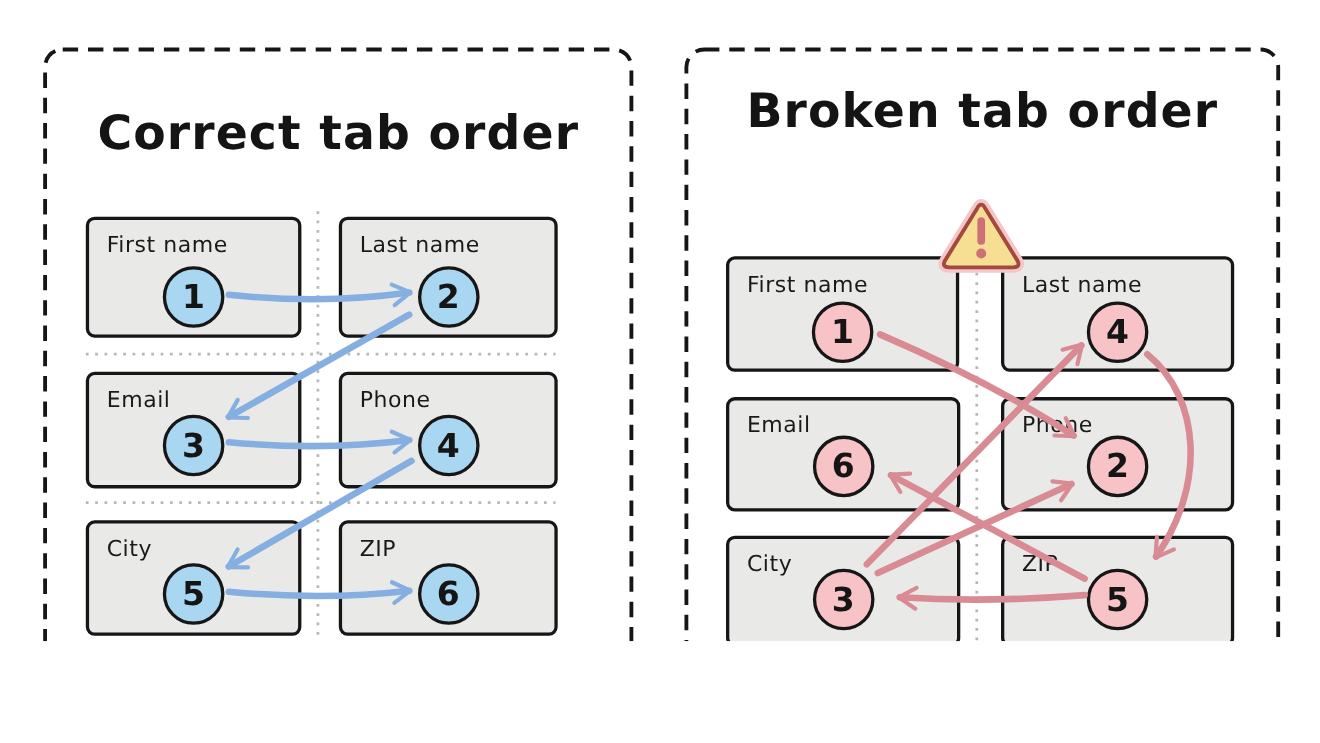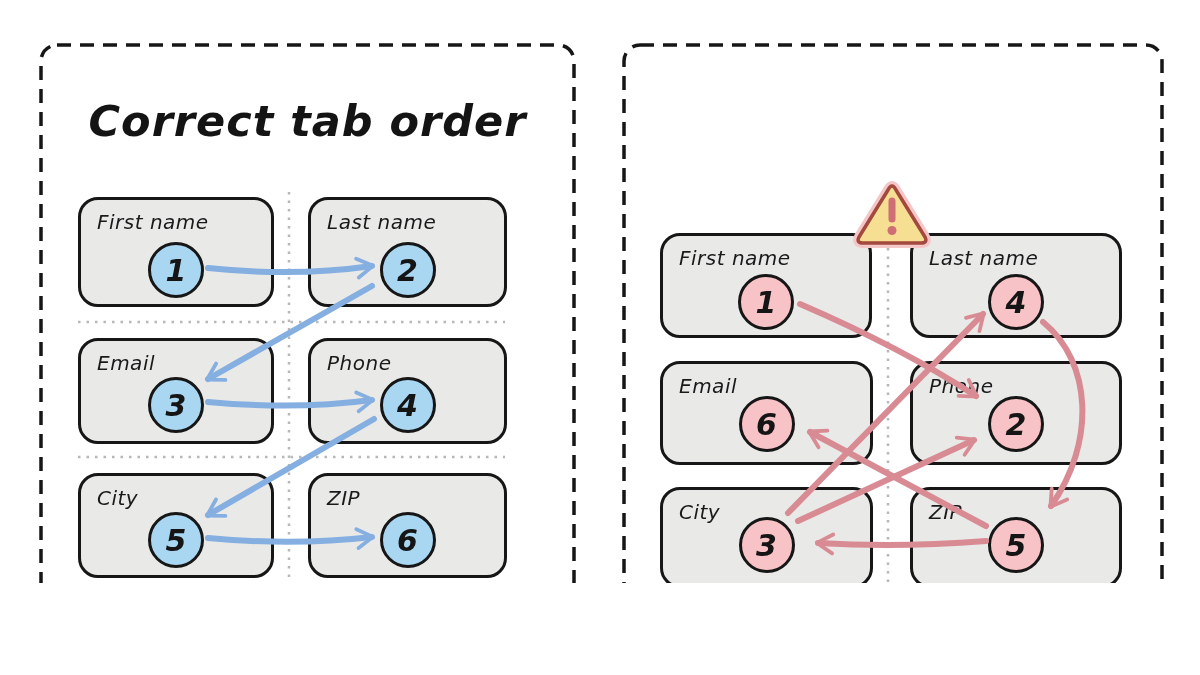--- a/index.html
+++ b/index.html
@@ -1,28 +1,27 @@
 <!DOCTYPE html>
 <html style="--bg: #ffffff; --outline: #161616; --box-fill: #e9e9e8; --blue-fill: #a9d7f2; --pink-fill: #f8c3c6; --blue-arrow: #85afe0; --pink-arrow: #d98b94; --divider: #b8b8b8; --warn-fill: #f6de92; --warn-outline: #a3493f; --warn-glyph: #cf6f75;"><head>
 <meta charset="utf-8">
 <style>
   html,body{margin:0;padding:0;background:#fff;}
   .stage{
     position:relative;width:1200px;height:583px;overflow:hidden;
     background:var(--bg,#ffffff);
     font-family:"DejaVu Sans",sans-serif;
-    font-style:italic;
   }
   .title{
     position:absolute;text-align:center;font-weight:700;color:#141414;
     font-size:43px;letter-spacing:1px;white-space:nowrap;
   }
   .field{
     position:absolute;background:var(--box-fill,#e9e9e8);
-    border:3px solid var(--outline,#161616);border-radius:20px;
+    border:3px solid var(--outline,#161616);border-radius:8px;
     box-sizing:border-box;
   }
   .flabel{
     position:absolute;top:10px;left:16px;font-size:20px;font-weight:500;
     color:#1a1a1a;letter-spacing:.5px;
   }
   .fcircle{
     position:absolute;left:50%;transform:translateX(-50%);
     width:56px;height:56px;border:3.5px solid var(--outline,#161616);
     border-radius:50%;display:flex;align-items:center;justify-content:center;
@@ -42,20 +41,21 @@
   .warn-body{fill:var(--warn-fill,#f6de92);stroke:var(--warn-outline,#a3493f);stroke-width:3.5;stroke-linejoin:round;}
   .warn-bar{stroke:var(--warn-glyph,#cf6f75);stroke-width:7;stroke-linecap:round;}
   .warn-dot{fill:var(--warn-glyph,#cf6f75);}
 </style>
 </head>
 <body>
 
 <div class="stage">
 
   <div class="title" style="left:40px;top:96px;width:535px;">Correct tab order</div>
+  <div class="title" style="left:623px;top:76px;width:540px;">Broken tab order</div>
 
   <div class="field" style="left:78px;top:197px;width:196px;height:110px;">
     <span class="flabel">First name</span>
     <span class="fcircle blue-c" style="top:42px;">1</span>
   </div>
   <div class="field" style="left:308px;top:197px;width:199px;height:110px;">
     <span class="flabel">Last name</span>
     <span class="fcircle blue-c" style="top:42px;">2</span>
   </div>
   <div class="field" style="left:78px;top:338px;width:196px;height:106px;">

